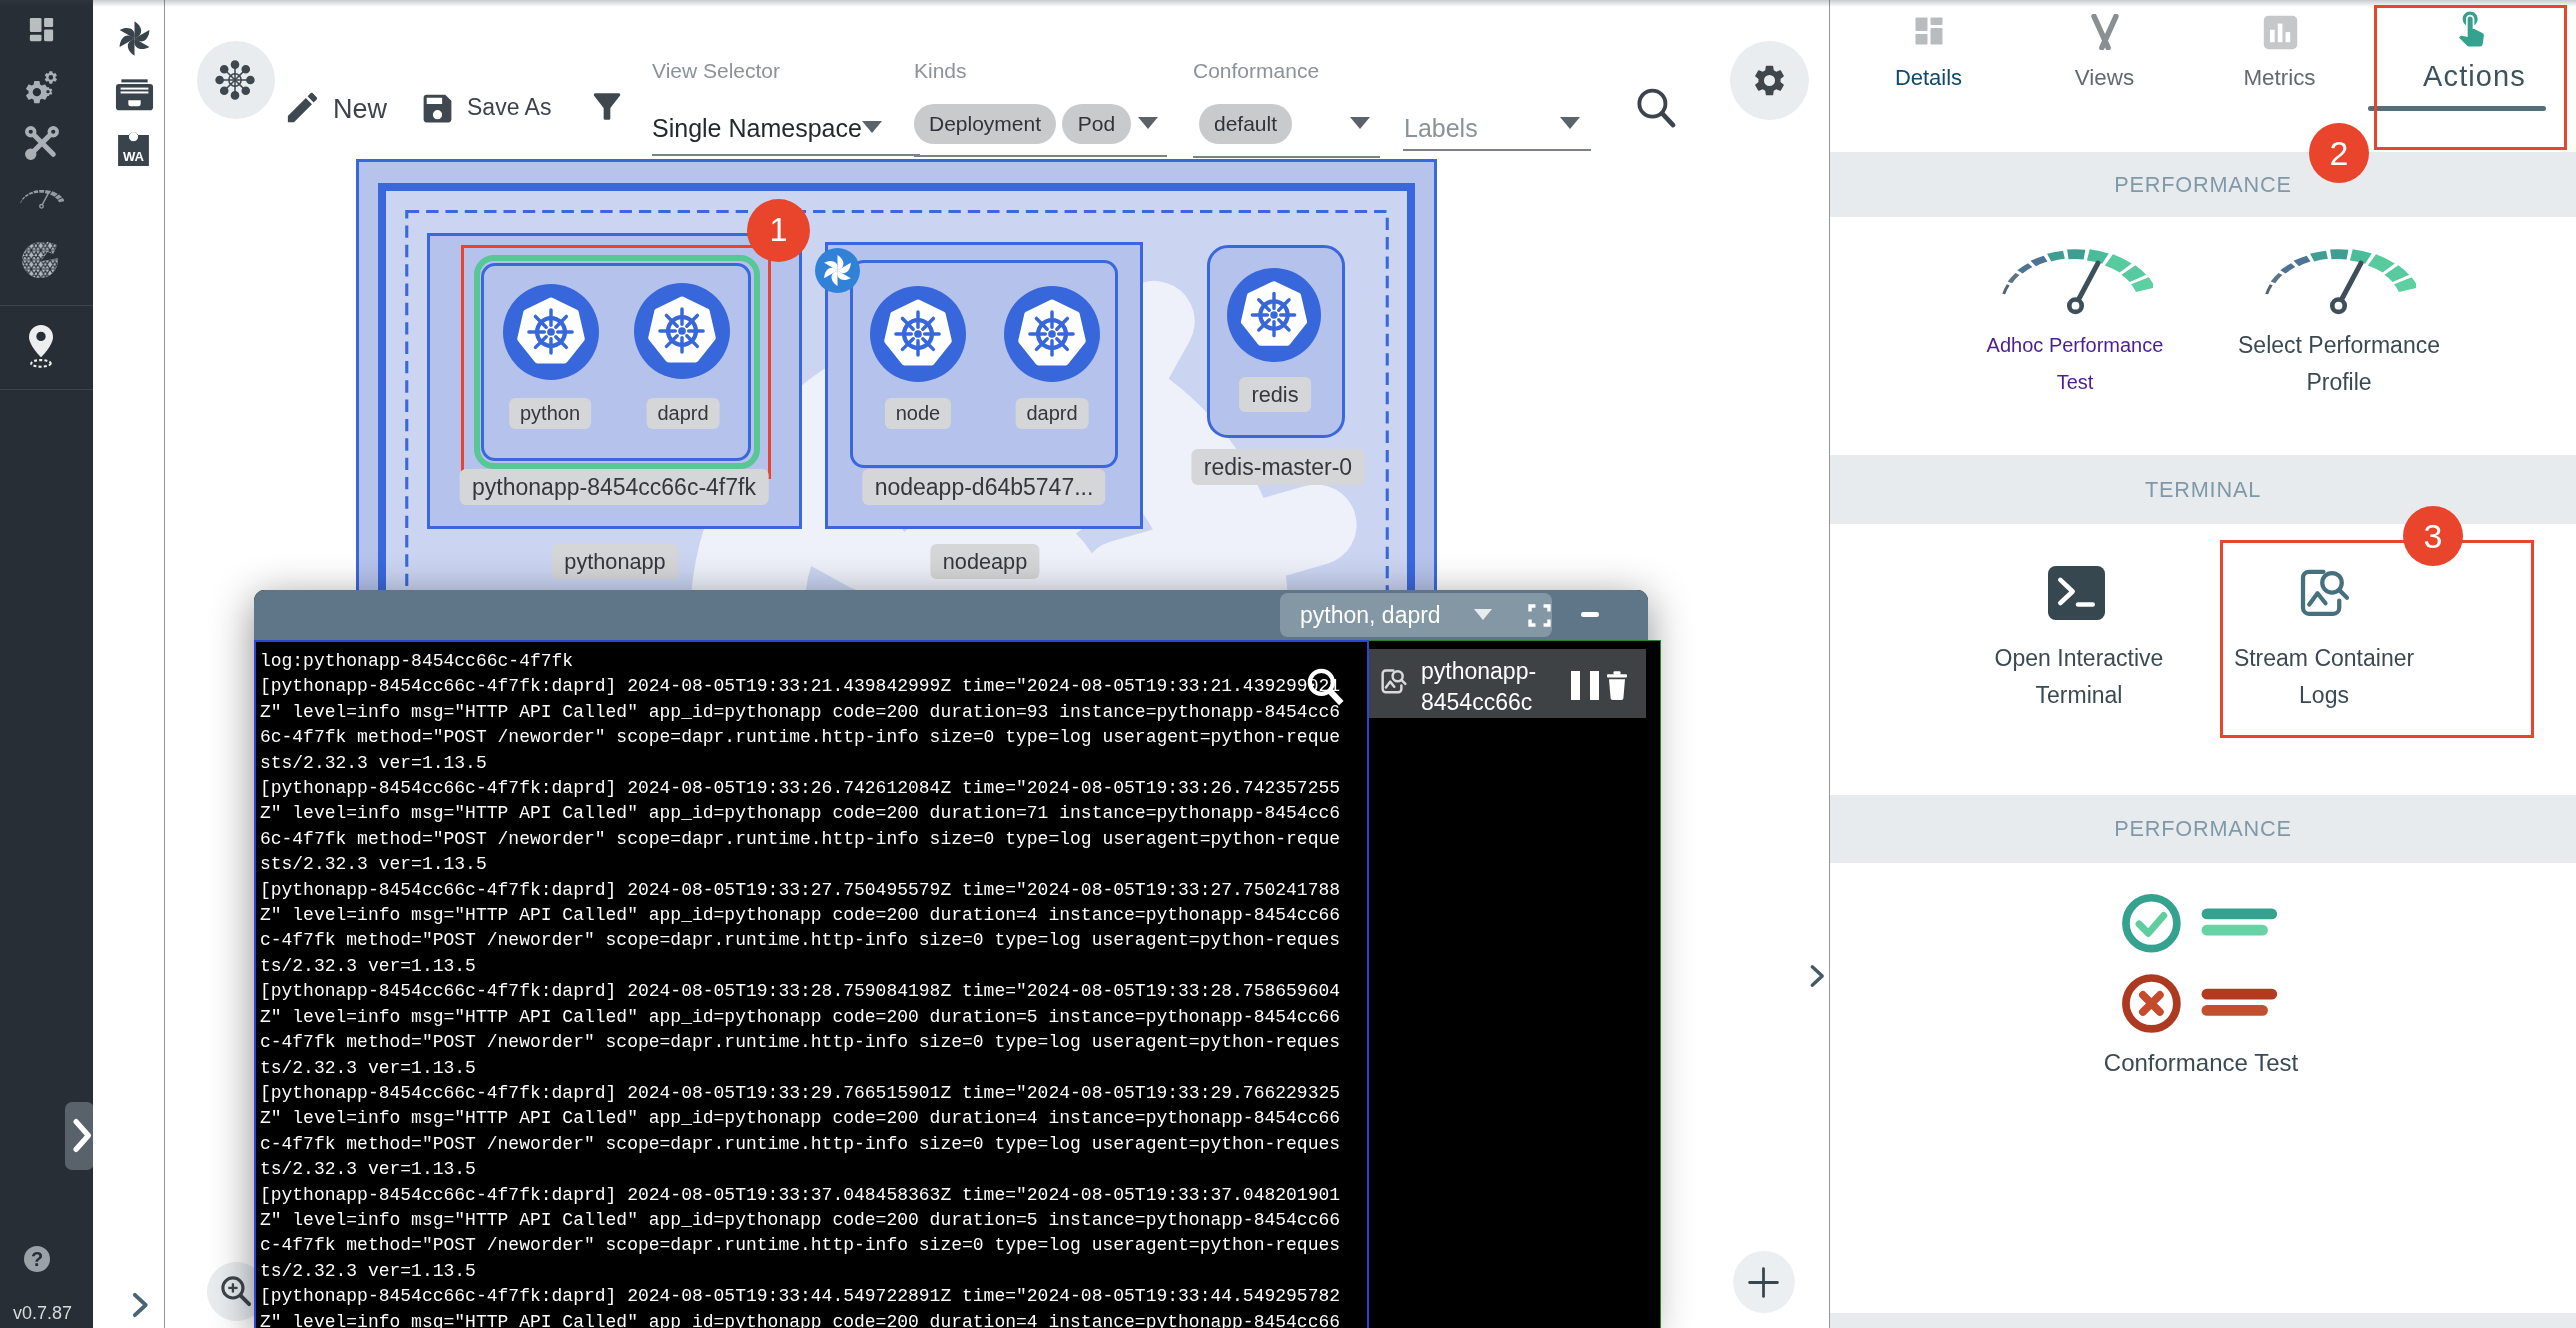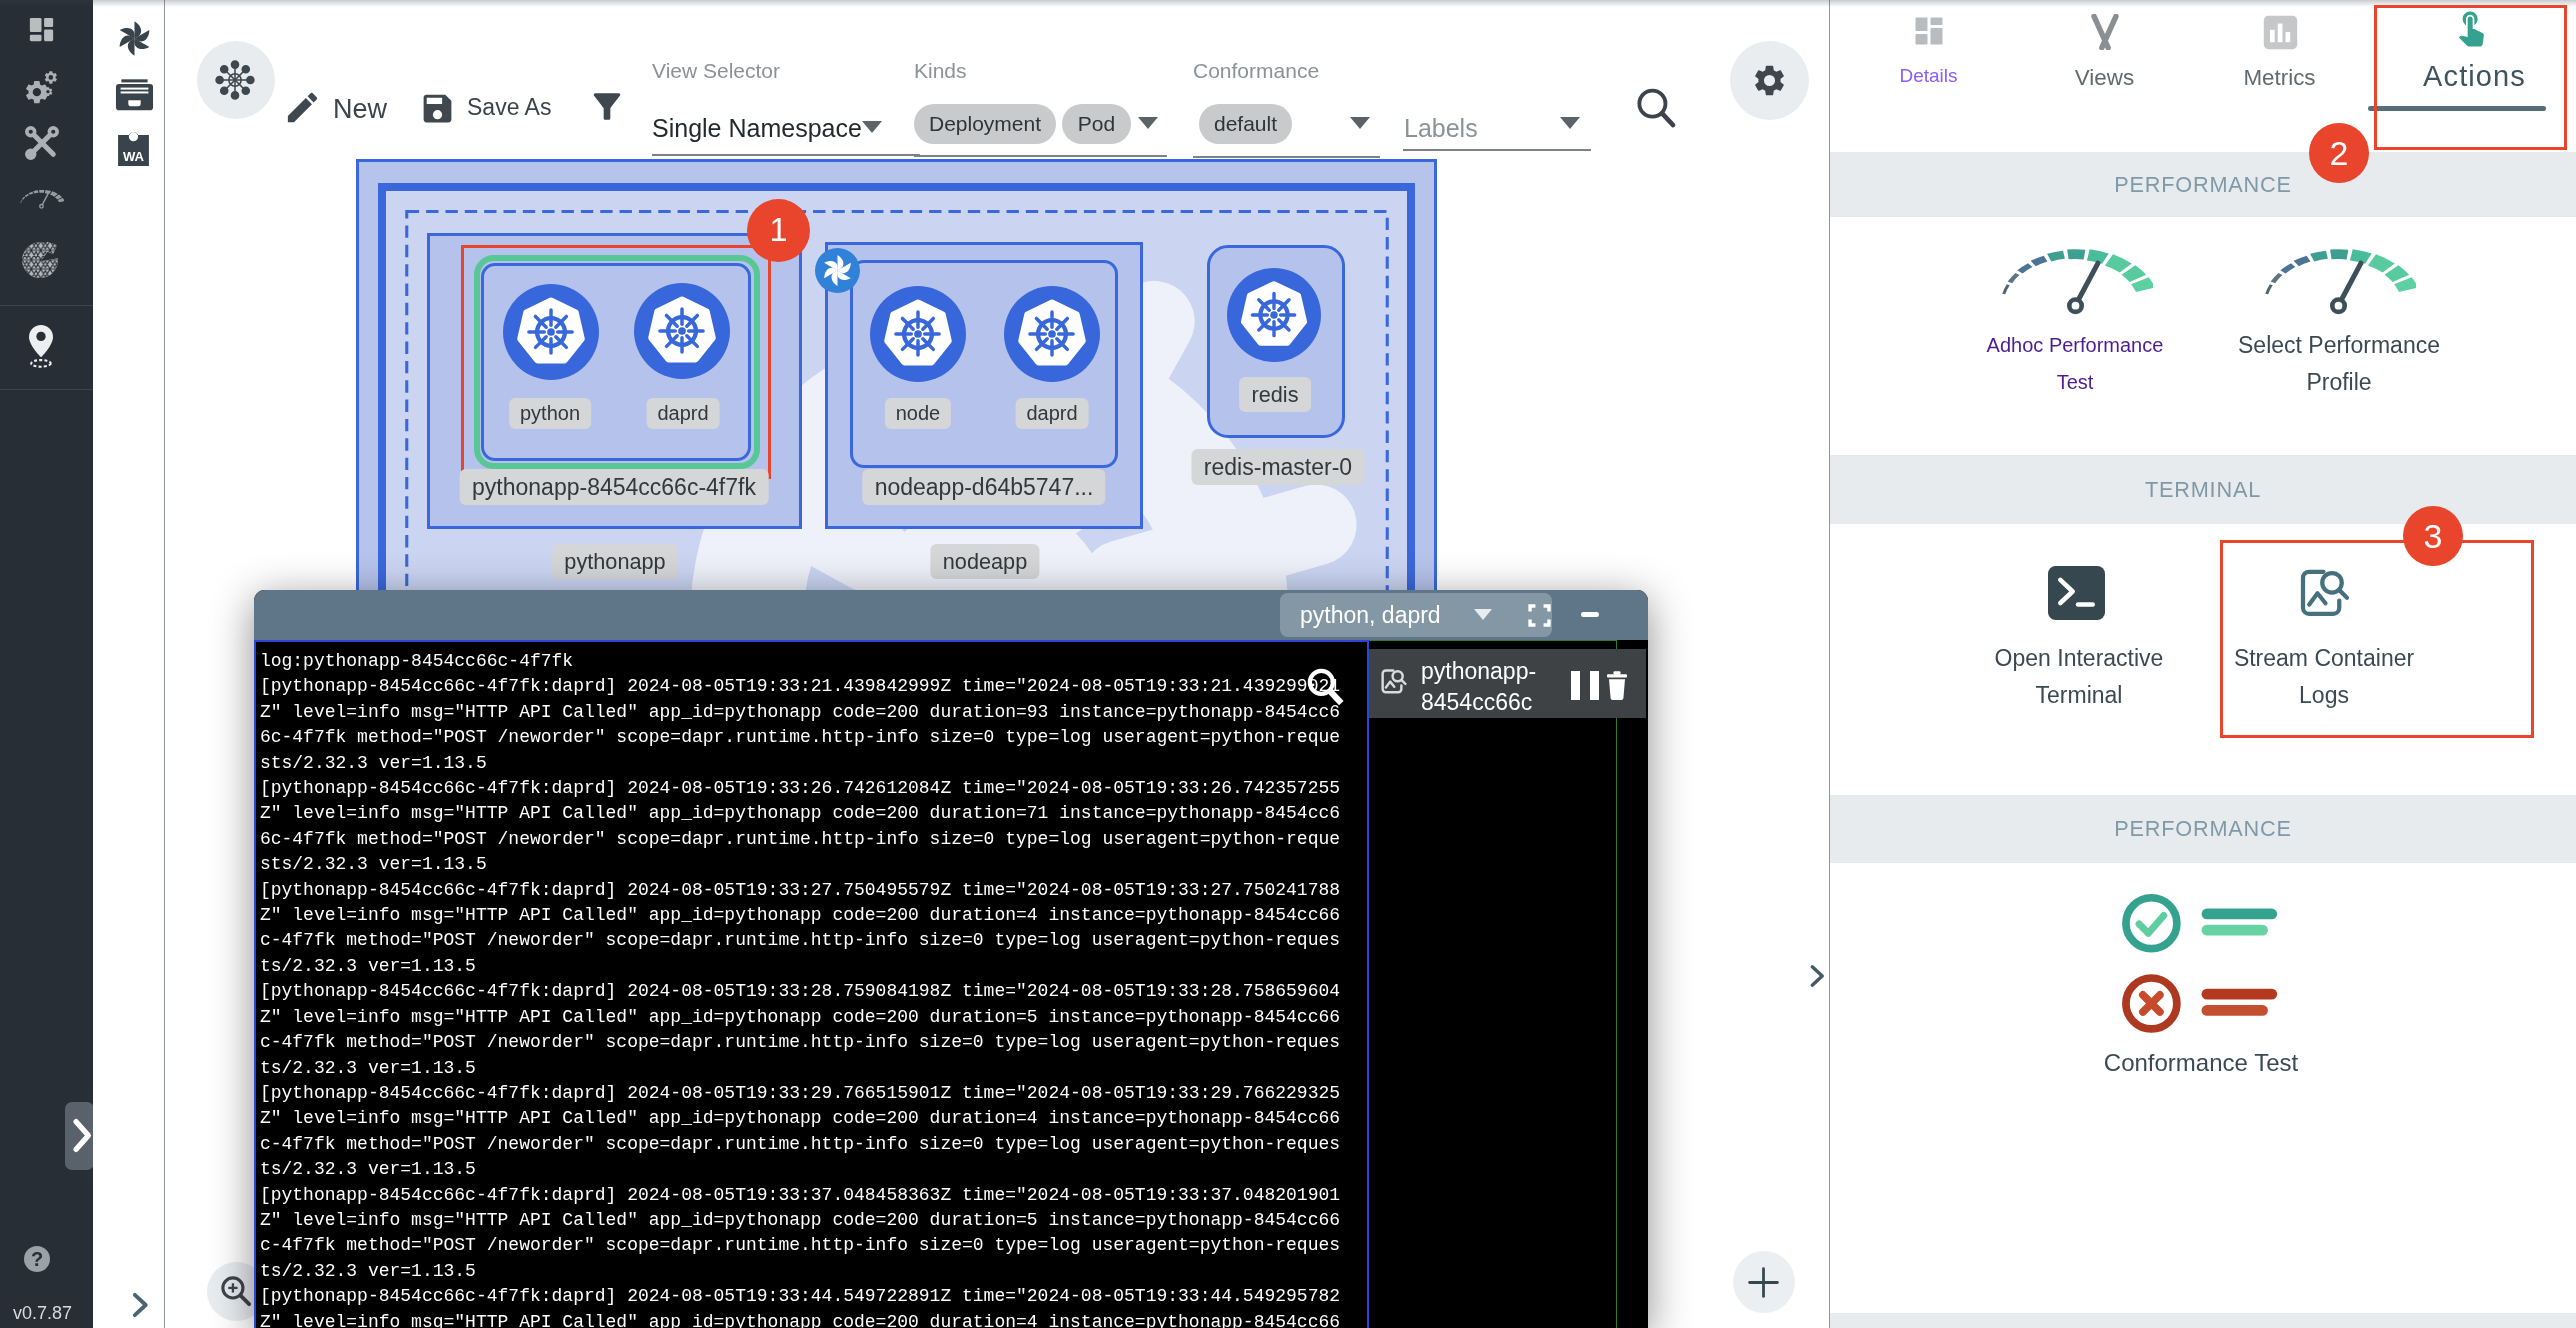--- a/index.html
+++ b/index.html
@@ -285,21 +285,21 @@
 ts/2.32.3 ver=1.13.5
 [pythonapp-8454cc66c-4f7fk:daprd] 2024-08-05T19:33:44.549722891Z time="2024-08-05T19:33:44.549295782
 Z" level=info msg="HTTP API Called" app_id=pythonapp code=200 duration=4 instance=pythonapp-8454cc66
 c-4f7fk method="POST /neworder" scope=dapr.runtime.http-info size=0 type=log useragent=python-reques
 ts/2.32.3 ver=1.13.5</pre>
   </div>
   <svg class="abs" style="left:1052px; top:77px;" width="43" height="43" viewBox="0 0 56 56" fill="none" stroke="#fff">
     <circle cx="20" cy="20" r="15" stroke-width="5.5"></circle>
     <line x1="31" y1="31" x2="46" y2="47" stroke-width="8"></line>
   </svg>
-  <div class="abs" style="left:1115px; top:50px; width:248px; height:689px; background:#000; border:1.5px solid #2f7d31; border-left:none; border-bottom:none;">
+  <div class="abs" style="left:1115px; top:50px; width:292px; height:689px; background:#000; border:1.5px solid #2f7d31; border-left:none; border-bottom:none;">
     <div class="abs" style="left:0; top:7.7px; width:277px; height:69px; background:#3e4245;"></div>
     <svg class="abs" style="left:8.5px; top:25px;" width="31" height="31" viewBox="0 0 24 24" fill="none" stroke="#d9dadb" stroke-width="1.9" stroke-linecap="round" stroke-linejoin="round">
       <path d="M11.8 3.5 H6 a2.4 2.4 0 0 0 -2.4 2.4 V17.9 a2.4 2.4 0 0 0 2.4 2.4 H15.7 a2.4 2.4 0 0 0 2.4 -2.4 V15"></path>
       <path d="M6.1 16.6 L9.4 12.1 L12.6 16.1"></path>
       <circle cx="15.2" cy="7.9" r="3.9"></circle>
       <line x1="18.1" y1="10.8" x2="21.2" y2="13.9"></line>
     </svg>
     <div class="abs" style="left:52px; top:14.7px; color:#fff; font-size:23px; line-height:31px;">pythonapp-<br>8454cc66c</div>
     <div class="abs" style="left:202px; top:30px; width:9.3px; height:29px; background:#fff;"></div>
     <div class="abs" style="left:221px; top:30px; width:9.3px; height:29px; background:#fff;"></div>
@@ -347,21 +347,21 @@
         <circle cx="100" cy="95" r="8" fill="#fff" stroke="#3d4f58" stroke-width="6"></circle>
       </g>
     </defs>
   </svg>
 <svg class="abs" style="left:1911px; top:13px;" width="36" height="36" viewBox="0 0 24 24" fill="#b9bcbe">
   <rect x="3" y="3" width="8" height="9" rx="0.5"></rect>
     <rect x="13" y="3" width="8" height="5" rx="0.5"></rect>
     <rect x="13" y="10" width="8" height="11" rx="0.5"></rect>
     <rect x="3" y="14" width="8" height="7" rx="0.5"></rect>
 </svg>
-<div class="abs" style="left:1851px; top:65px; width:155px; text-align:center; font-size:19px; color:#8b5cf6;">Details</div>
+<div class="abs" style="left:1851px; top:65px; width:155px; text-align:center; font-size:22px; color:#0c4a6e;">Details</div>
 <svg class="abs" style="left:2087px; top:14px;" width="36" height="36" viewBox="0 0 46 46" fill="none" stroke="#8a8f93" stroke-width="7" stroke-linecap="round">
   <line x1="9" y1="3" x2="27" y2="43"></line>
   <line x1="37" y1="3" x2="19" y2="43"></line>
 </svg>
 <div class="abs" style="left:2027px; top:65px; width:155px; text-align:center; font-size:22.4px; color:#62696f;">Views</div>
 <svg class="abs" style="left:2263px; top:14.7px;" width="35" height="35" viewBox="0 0 45 45">
   <rect x="1" y="1" width="43" height="43" rx="6" fill="#c5c7c9"></rect>
   <rect x="9" y="19" width="6" height="16" fill="#fff"></rect>
     <rect x="19" y="11" width="6" height="24" fill="#fff"></rect>
     <rect x="29" y="22" width="6" height="13" fill="#fff"></rect>

